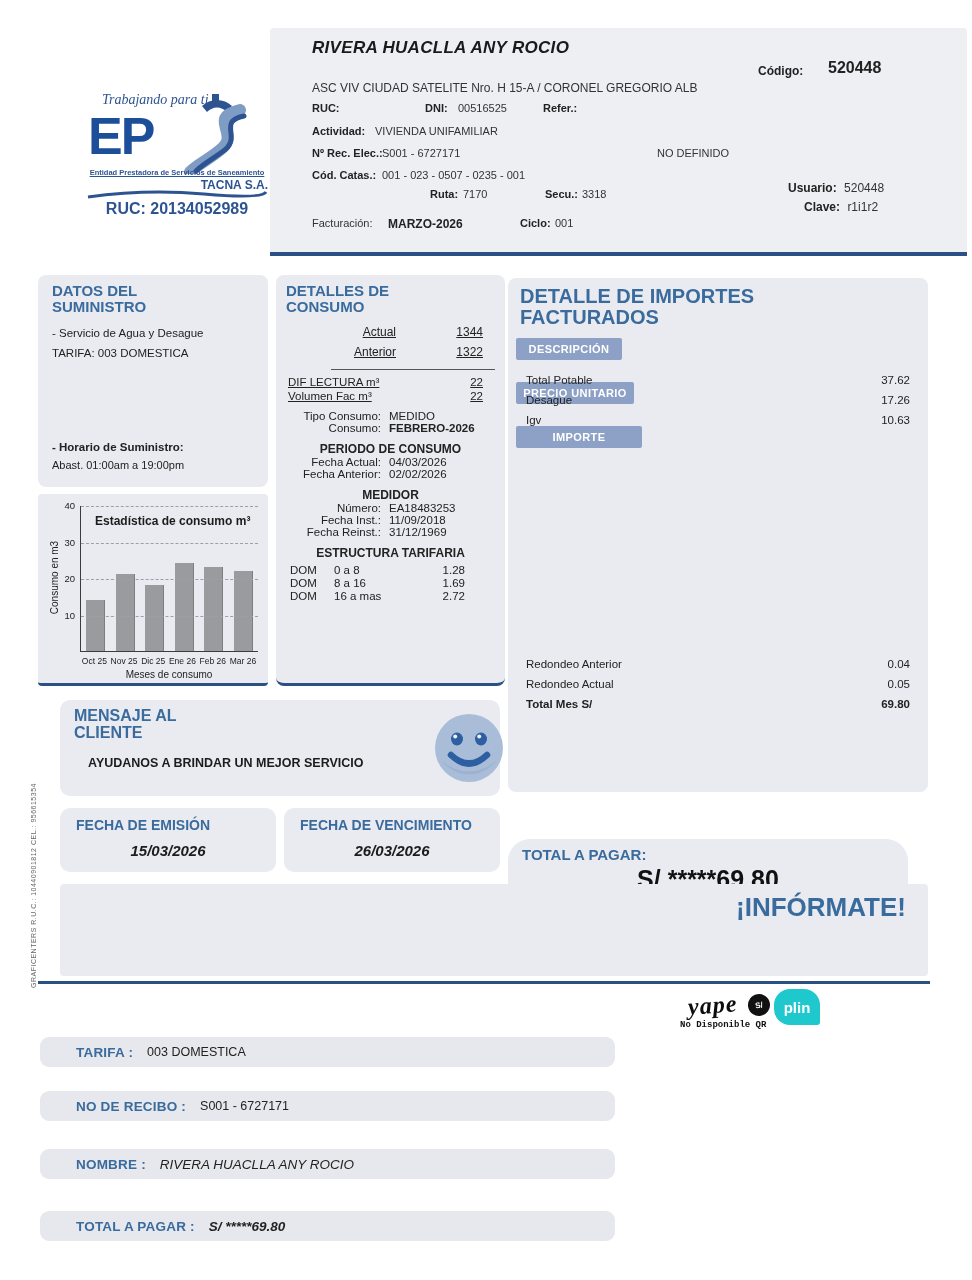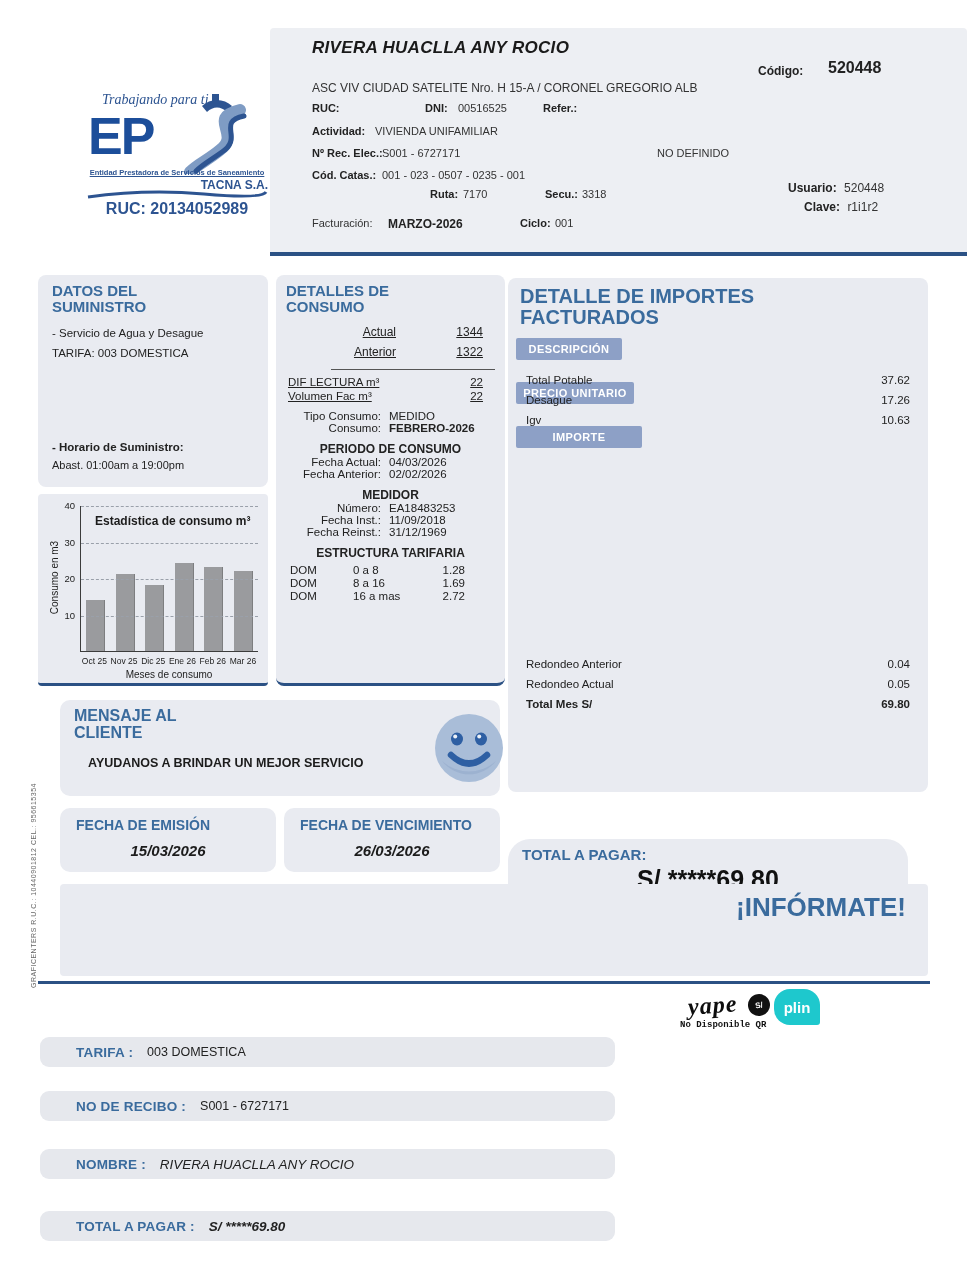--- a/index.html
+++ b/index.html
@@ -60,21 +60,21 @@
   .cons .sec-title { margin-left:10px; width:140px; font-size:15px; }
   .crow { display:flex; font-size:12px; margin-top:2px;text-decoration:underline; }
   .crow .cl { width:120px; text-align:right; }
   .crow .cv { flex:1; text-align:right; padding-right:22px; }
   .crow2 { display:flex; font-size:11.5px; }
   .crow2 .cl { width:105px; text-align:right; }
   .crow2 .cv { padding-left:8px; }
   .cmid { text-align:center; font-size:12px; font-weight:bold; margin-top:8px; }
   .cons-hr { margin:10px 10px 6px 55px; border-top:1.2px solid #555; }
   .trow { display:flex; font-size:11.5px; margin-top:1px; }
-  .trow .t1 { width:63px; margin-left:14px; }
+  .trow .t1 { width:44px; margin-left:14px; }
   .trow .t2 { width:85px; }
   .trow .t3 { flex:1; text-align:right; padding-right:40px; }
 
   
   .inv { left:508px; top:278px; width:420px; height:514px; }
   .inv-title { position:absolute; left:12px; top:8px; font-size:20px; }
   .inv-heads { position:absolute; left:8px; top:60px; width:404px; display:flex; gap:22px;flex-direction:column; }
   .inv-head { height:22px; background:#8da0c6; color:#fff; font-size:11px; font-weight:bold;
               display:flex; align-items:center; justify-content:center; border-radius:2px; letter-spacing:.4px;}
   .inv-items { position:absolute; left:18px; top:96px; width:384px; }

